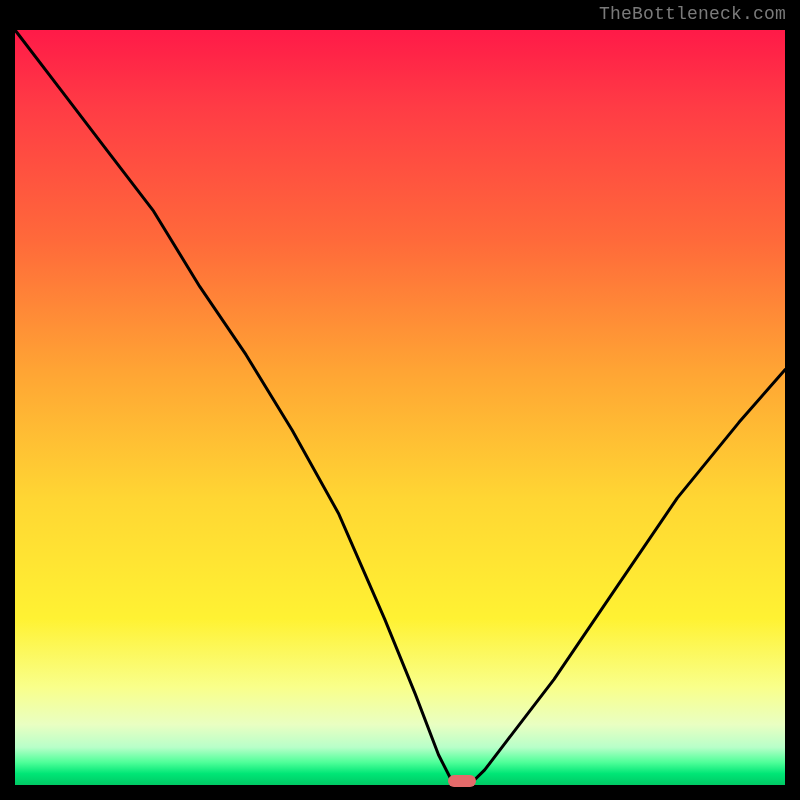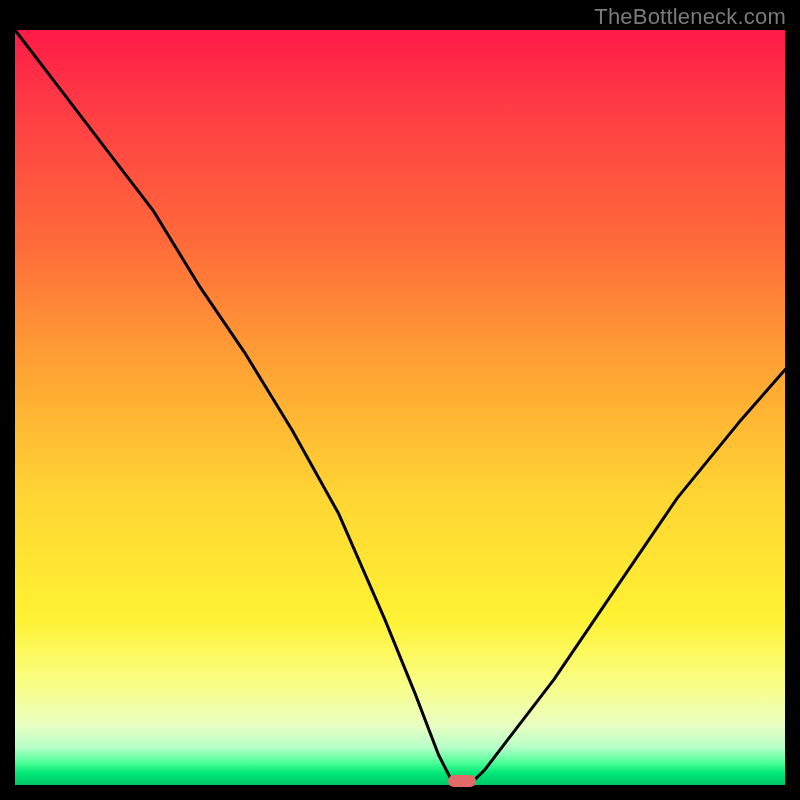--- a/index.html
+++ b/index.html
@@ -38,23 +38,24 @@
       #4fff99 97%,
       #00e676 98.5%,
       #00c864 100%
     );
   }
   .attribution {
     position: absolute;
     top: 4px;
     right: 14px;
     color: #7a7a7a;
-    font-size: 22px;
+    font-size: 18px;
     letter-spacing: 0.2px;
     font-weight: 500;
+    font-family: Liberation Mono, monospace;
   }
   svg.curve {
     position: absolute;
     left: 0;
     top: 0;
     width: 770px;
     height: 755px;
     overflow: visible;
   }
   .marker {

